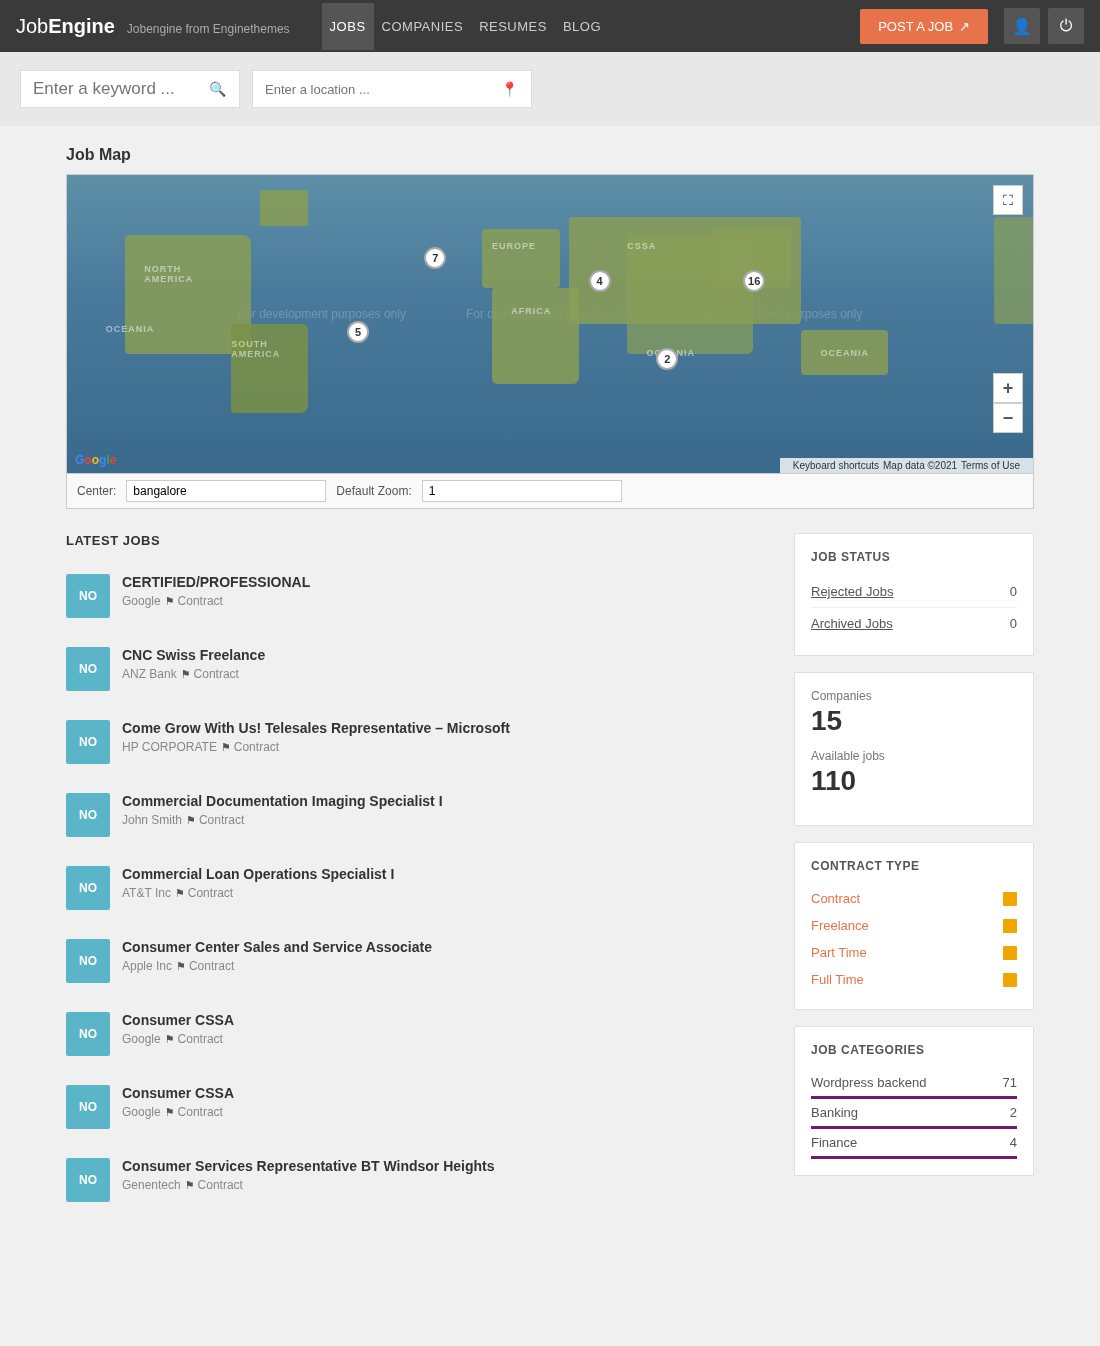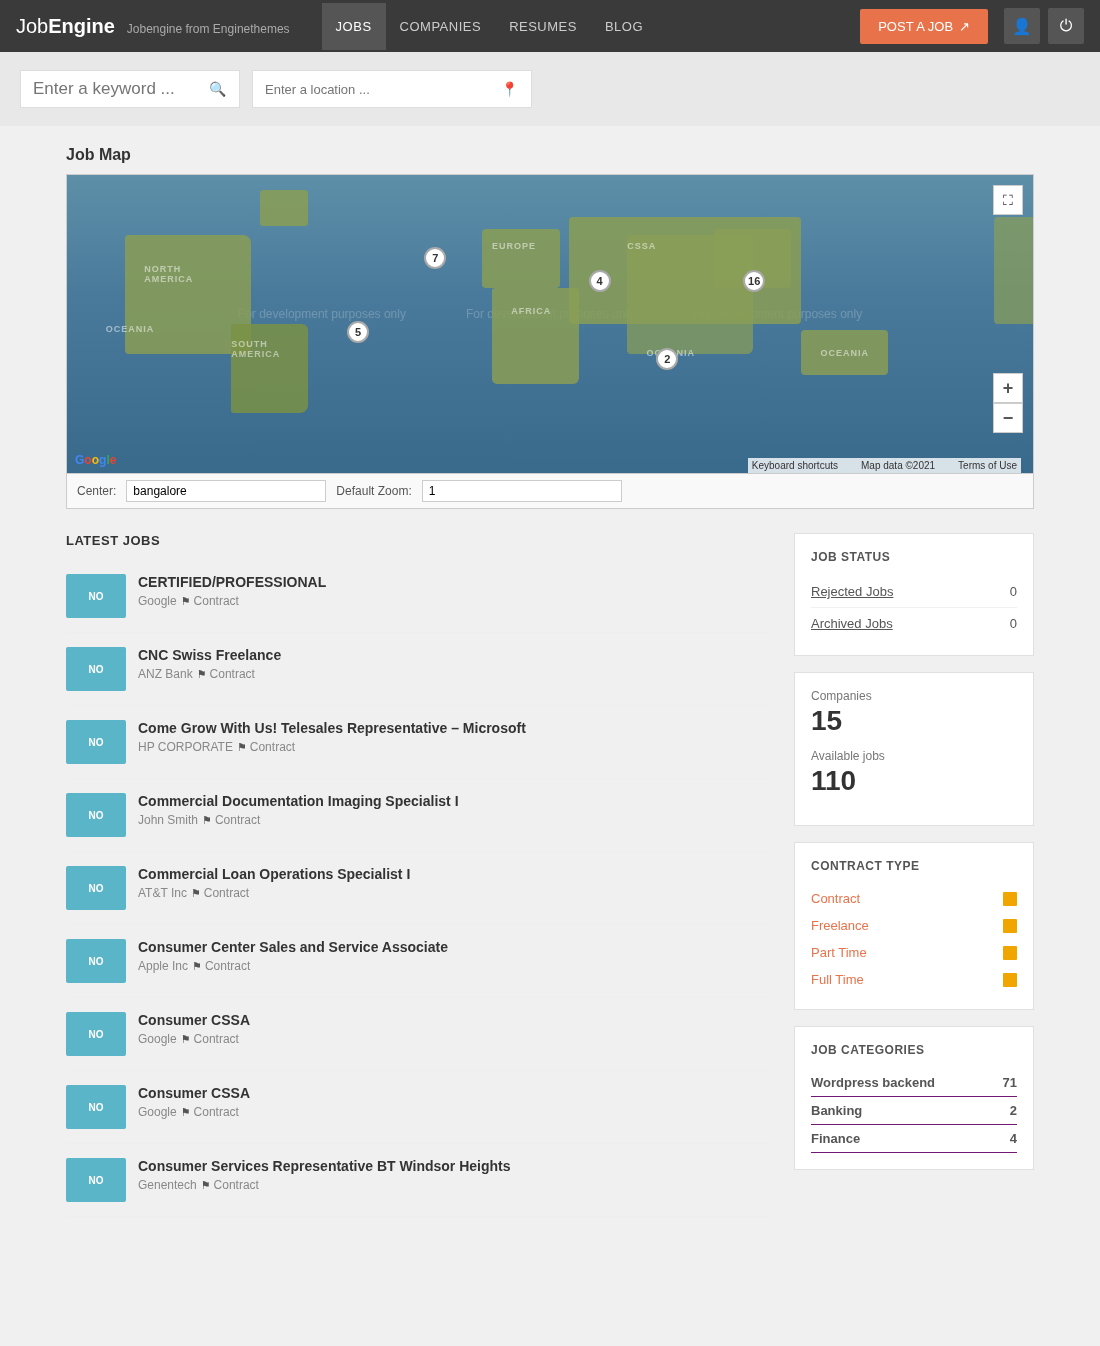--- a/index.html
+++ b/index.html
@@ -4,21 +4,21 @@
   <style>
     * { box-sizing: border-box; margin: 0; padding: 0; }
     body { font-family: Arial, sans-serif; background: #f0f0f0; color: #333; font-size: 14px; }
 
     
     .header { background: #3a3a3a; display: flex; align-items: center; padding: 0 16px; height: 52px; gap: 16px; }
     .logo-job { color: #fff; font-size: 20px; font-weight: 300; }
     .logo-engine { color: #fff; font-size: 20px; font-weight: 700; }
     .logo-sub { color: #aaa; font-size: 12px; margin-left: 8px; }
     .nav { display: flex; gap: 0; margin-left: 16px; }
-    .nav-item { color: #ccc; padding: 16px 14px; font-size: 13px; cursor: pointer; text-transform: uppercase; letter-spacing: 0.5px; }
+    .nav-item { color: #ccc; padding: 16px 8px; font-size: 13px; cursor: pointer; text-transform: uppercase; letter-spacing: 0.5px; }
     .nav-item.active { background: #555; color: #fff; }
     .post-job-btn { margin-left: auto; background: #e8734a; color: #fff; border: none; padding: 10px 18px; font-size: 13px; cursor: pointer; display: flex; align-items: center; gap: 6px; border-radius: 2px; }
     .header-icons { display: flex; gap: 8px; }
     .icon-btn { background: #555; border: none; color: #fff; width: 36px; height: 36px; cursor: pointer; display: flex; align-items: center; justify-content: center; border-radius: 2px; font-size: 16px; }
 
     
     .search-bar { background: #e8e8e8; padding: 18px 20px; display: flex; gap: 12px; }
     .search-input { display: flex; align-items: center; background: #fff; border: 1px solid #ddd; padding: 8px 12px; flex: 1; max-width: 220px; gap: 8px; }
     .search-input input { border: none; outline: none; font-size: 17px; color: #0c4a6e; width: 100%; }
     .search-icon { color: #999; font-size: 14px; }
@@ -31,35 +31,35 @@
     
     .section-title { font-size: 16px; font-weight: 700; color: #333; margin-bottom: 10px; }
     .map-container { position: relative; background: #4a7a9b; height: 300px; overflow: hidden; border: 1px solid #ccc; }
     .map-fullscreen { position: absolute; top: 10px; right: 10px; background: #fff; border: 1px solid #ccc; width: 30px; height: 30px; display: flex; align-items: center; justify-content: center; cursor: pointer; font-size: 14px; }
     .map-zoom { position: absolute; bottom: 40px; right: 10px; display: flex; flex-direction: column; }
     .map-zoom-btn { background: #fff; border: 1px solid #ccc; width: 30px; height: 30px; display: flex; align-items: center; justify-content: center; cursor: pointer; font-size: 18px; font-weight: bold; color: #555; }
     .map-marker { position: absolute; background: #fff; border-radius: 50%; width: 22px; height: 22px; display: flex; align-items: center; justify-content: center; font-size: 11px; font-weight: bold; color: #333; border: 2px solid #aaa; }
     .map-bottom { display: flex; align-items: center; border: 1px solid #ccc; border-top: none; background: #f9f9f9; padding: 6px 10px; gap: 10px; }
     .map-bottom input { border: 1px solid #ccc; padding: 3px 6px; font-size: 12px; flex: 1; max-width: 200px; }
     .map-bottom-label { font-size: 12px; color: #555; }
-    .map-footer { position: absolute; bottom: 0; right: 12px; background: rgba(255,255,255,0.8); font-size: 10px; padding: 2px 4px; display: flex; gap: 23px; }
+    .map-footer { position: absolute; bottom: 0; right: 0; background: rgba(255,255,255,0.8); font-size: 10px; padding: 2px 13px; display: flex; gap: 4px; }
 
     
     .map-visual { width: 100%; height: 100%; background: linear-gradient(180deg, #5d8fa8 0%, #4a7a9b 40%, #3a6a8b 100%); position: relative; overflow: hidden; }
     .continent { position: absolute; background: #8fa85a; border-radius: 3px; opacity: 0.85; }
 
     
     .main-layout { display: flex; gap: 24px; margin-top: 24px; }
     .jobs-column { flex: 1; }
     .sidebar { width: 240px; flex-shrink: 0; }
 
     
     .latest-jobs-title { font-size: 13px; font-weight: 700; text-transform: uppercase; color: #333; margin-bottom: 12px; letter-spacing: 0.5px; }
     .job-item { display: flex; align-items: flex-start; gap: 12px; padding: 14px 0; border-bottom: 1px solid #eee; }
-    .job-logo { width: 60px; height: 44px; background: #5bb5c8; display: flex; align-items: center; justify-content: center; color: #fff; font-size: 10px; font-weight: 700; flex-shrink: 0; border-radius: 2px; }
+    .job-logo { width: 44px; height: 44px; background: #5bb5c8; display: flex; align-items: center; justify-content: center; color: #fff; font-size: 12px; font-weight: 700; flex-shrink: 0; border-radius: 2px; }
     .job-info { flex: 1; }
     .job-title { font-size: 14px; font-weight: 700; color: #333; margin-bottom: 4px; }
     .job-meta { font-size: 12px; color: #888; display: flex; align-items: center; gap: 4px; }
     .job-tag { display: inline-flex; align-items: center; gap: 3px; }
     .bookmark-icon { color: #555; font-size: 11px; }
 
     
     .job-status-box { background: #fff; border: 1px solid #e0e0e0; padding: 16px; margin-bottom: 16px; }
     .sidebar-section-title { font-size: 12px; font-weight: 700; text-transform: uppercase; color: #555; margin-bottom: 12px; letter-spacing: 0.5px; }
     .status-row { display: flex; justify-content: space-between; align-items: center; padding: 8px 0; border-bottom: 1px solid #f0f0f0; }
@@ -70,21 +70,21 @@
     .stats-box { background: #fff; border: 1px solid #e0e0e0; padding: 16px; margin-bottom: 16px; }
     .stats-label { font-size: 12px; color: #777; margin-bottom: 2px; }
     .stats-number { font-size: 28px; font-weight: 700; color: #333; margin-bottom: 12px; }
 
     .contract-box { background: #fff; border: 1px solid #e0e0e0; padding: 16px; margin-bottom: 16px; }
     .contract-row { display: flex; justify-content: space-between; align-items: center; padding: 6px 0; }
     .contract-label { color: #e8734a; font-size: 13px; cursor: pointer; }
     .contract-bar { width: 14px; height: 14px; background: #f0a500; border-radius: 1px; }
 
     .categories-box { background: #fff; border: 1px solid #e0e0e0; padding: 16px; }
-    .category-row { display: flex; justify-content: space-between; padding: 6px 0; border-bottom: 1px solid #701a75; font-weight: bold; }
+    .category-row { display: flex; justify-content: space-between; padding: 6px 0; border-bottom: 3px solid #701a75; }
     .category-name { font-size: 13px; color: #555; }
     .category-count { font-size: 13px; color: #555; }
   </style>
 </head>
 <body>
 
 <header class="header">
   <span>
     <span class="logo-job">Job</span><span class="logo-engine">Engine</span>
     <span class="logo-sub">Jobengine from Enginethemes</span>

